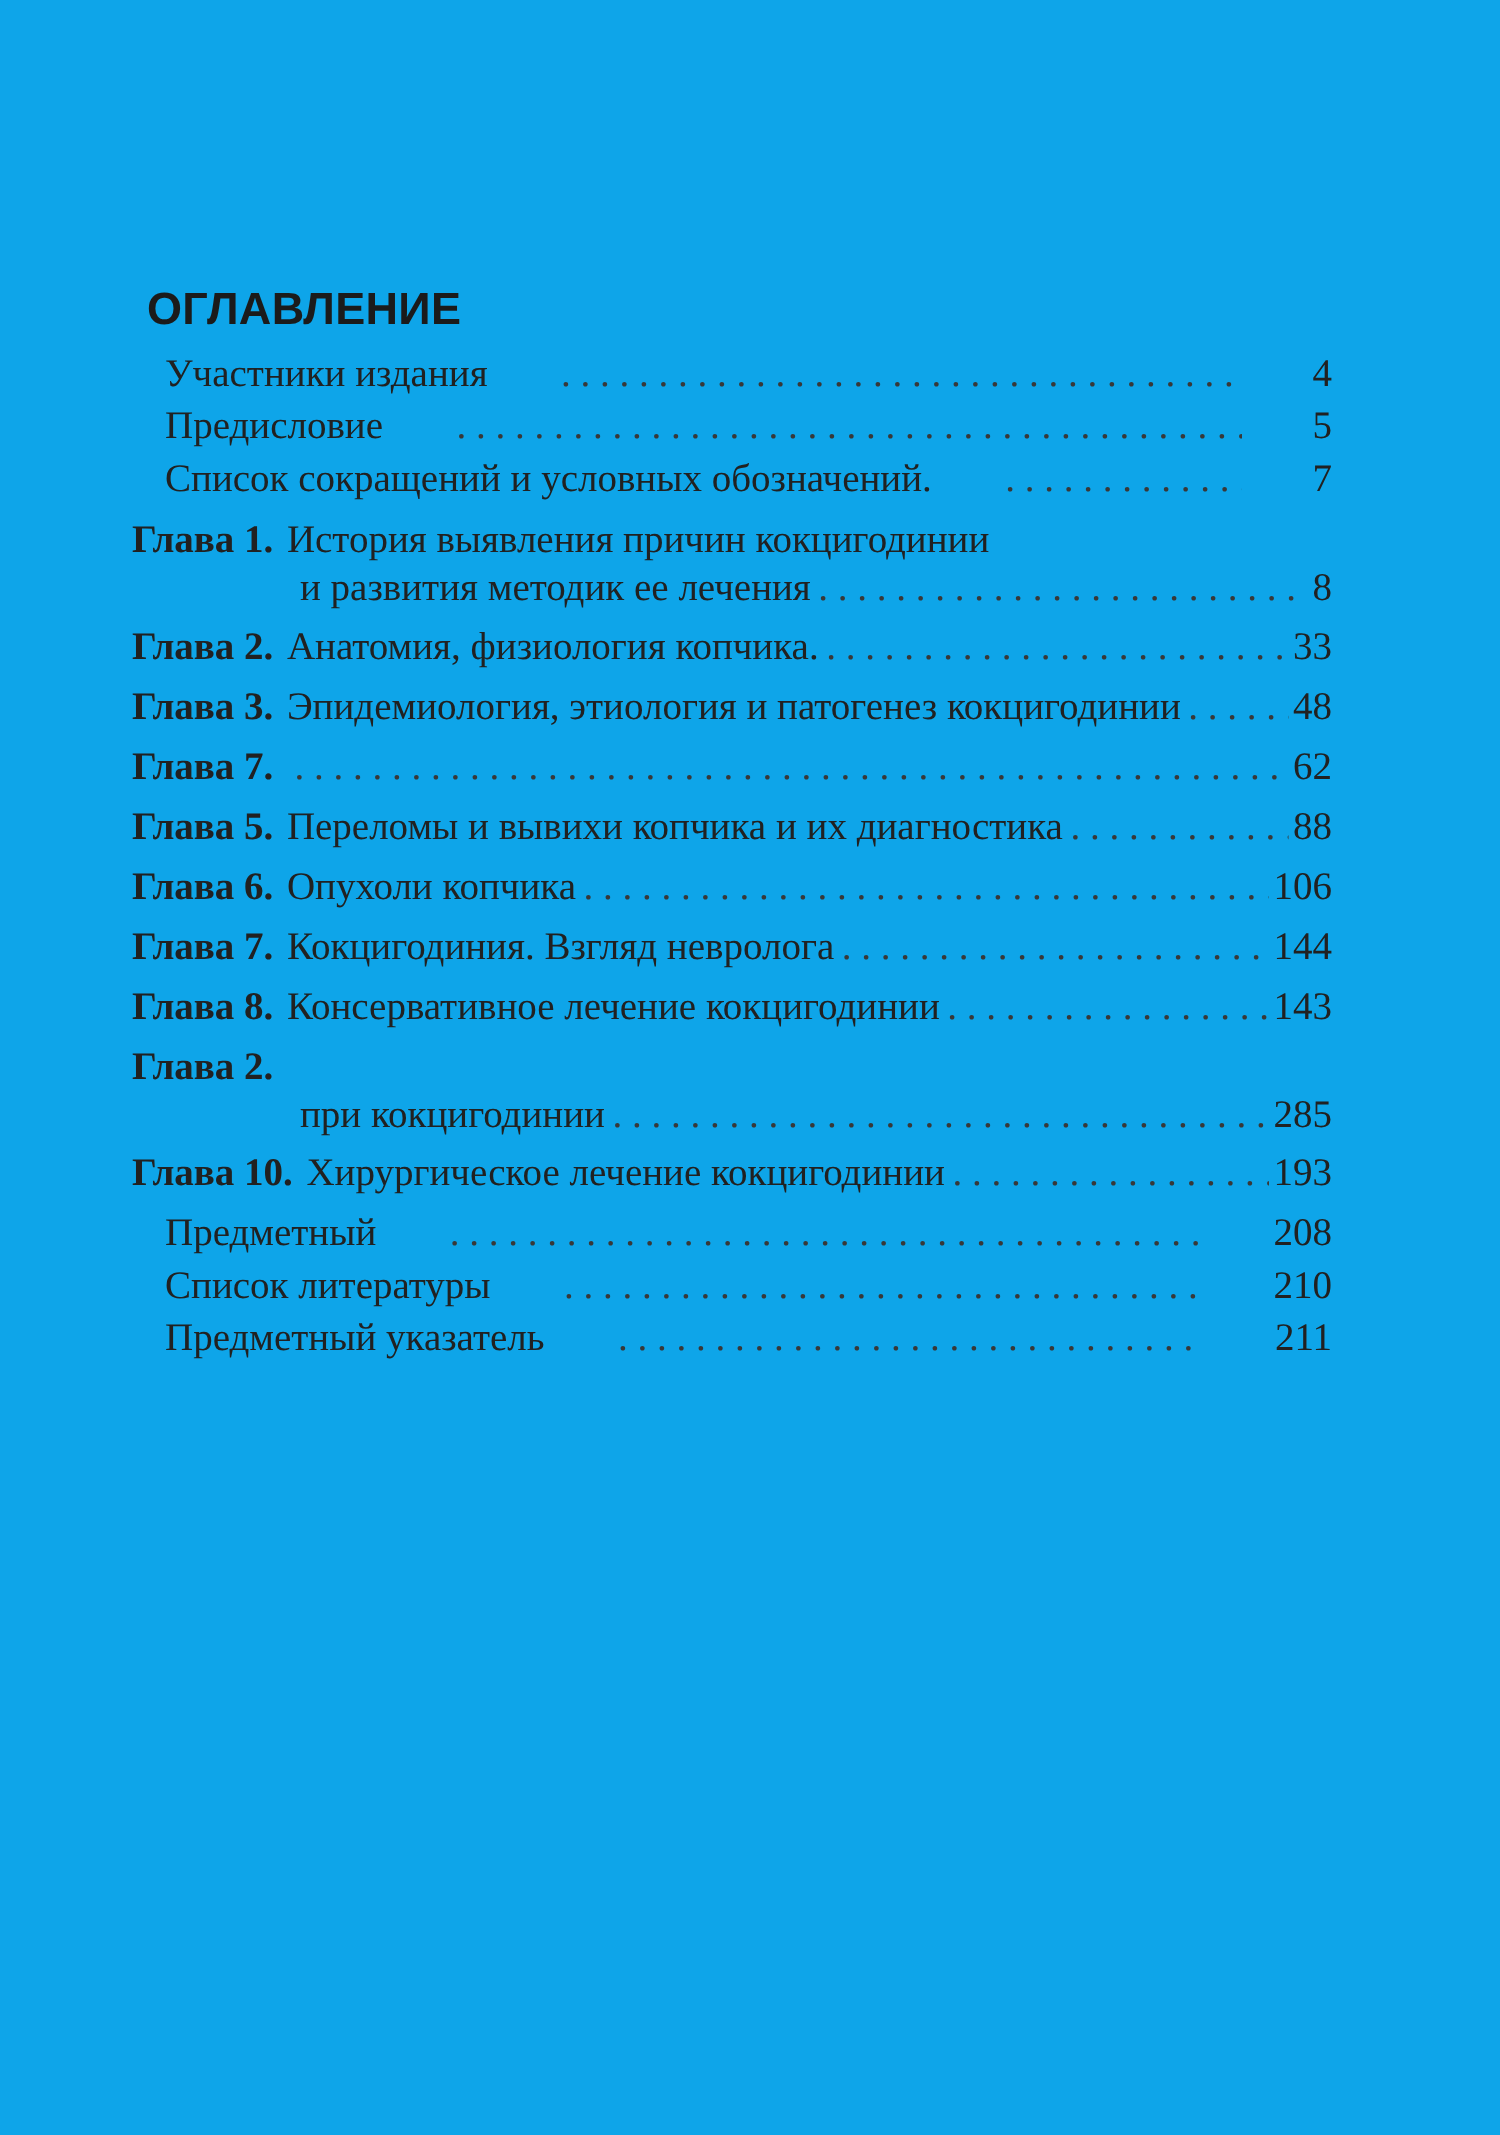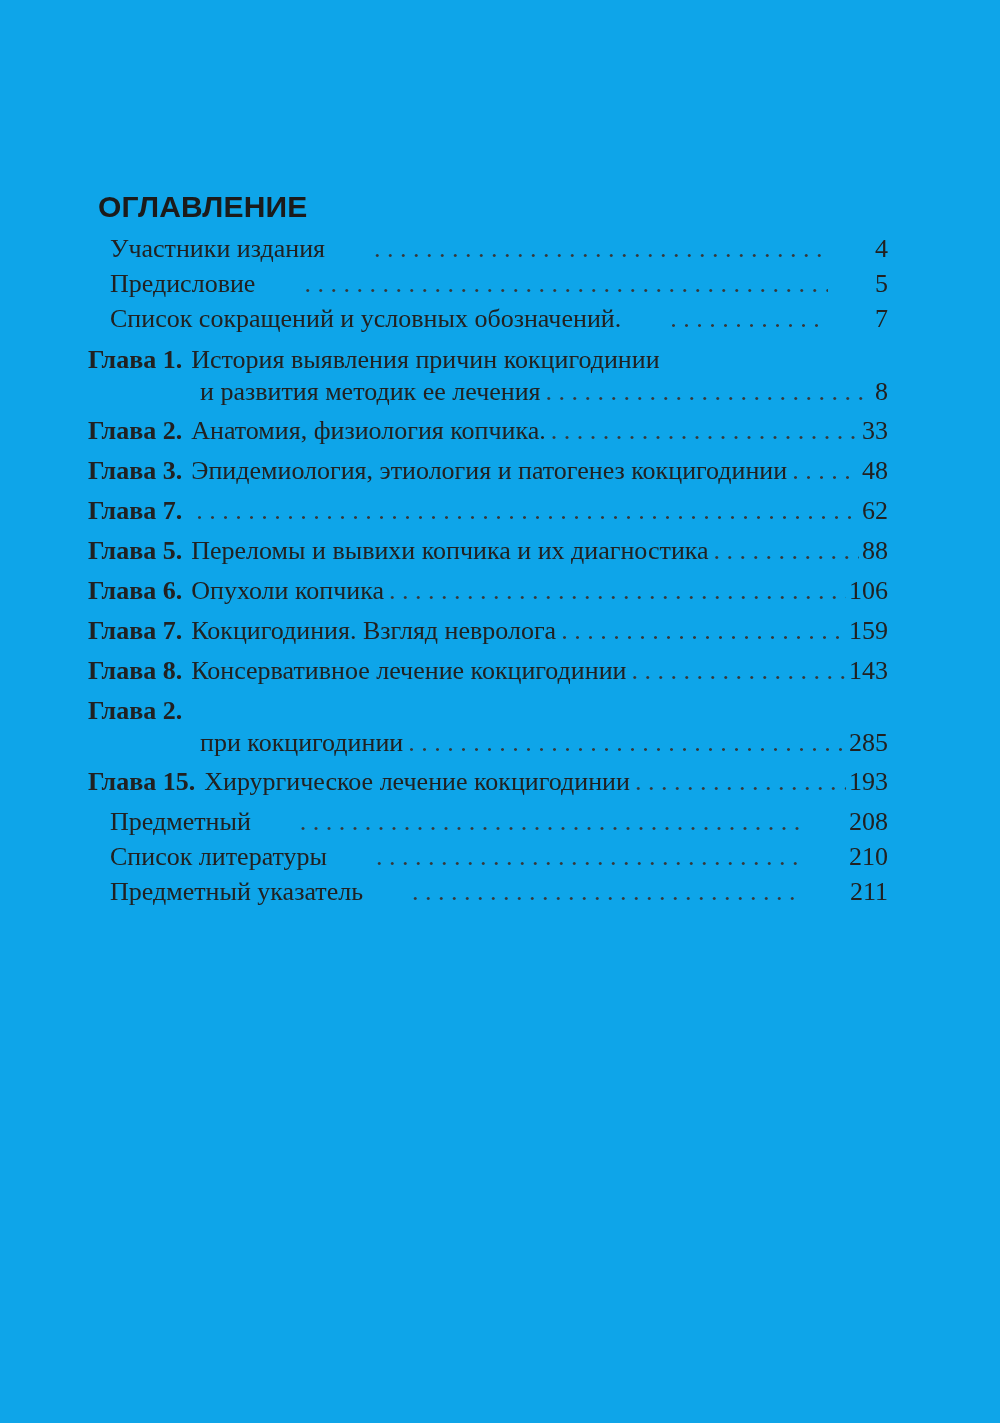--- a/index.html
+++ b/index.html
@@ -143,21 +143,21 @@
           <span class="dots"></span>
           <span class="page-num">106</span>
         </div>
       </div>
 
       <div class="entry">
         <div class="row">
           <span class="prefix">Глава 7.</span>
           <span class="label">Кокцигодиния. Взгляд невролога</span>
           <span class="dots"></span>
-          <span class="page-num">159</span>
+          <span class="page-num">144</span>
         </div>
       </div>
 
       <div class="entry">
         <div class="row">
           <span class="prefix">Глава 8.</span>
           <span class="label">Консервативное лечение кокцигодинии</span>
           <span class="dots"></span>
           <span class="page-num">143</span>
         </div>
@@ -169,21 +169,21 @@
         </div>
         <div class="row cont">
           <span class="label">при кокцигодинии</span>
           <span class="dots"></span>
           <span class="page-num">285</span>
         </div>
       </div>
 
       <div class="entry">
         <div class="row">
-          <span class="prefix">Глава 15.</span>
+          <span class="prefix">Глава 10.</span>
           <span class="label">Хирургическое лечение кокцигодинии</span>
           <span class="dots"></span>
           <span class="page-num">193</span>
         </div>
       </div>
 
     </div>
 
     <div class="back-list">
       <div class="row">

